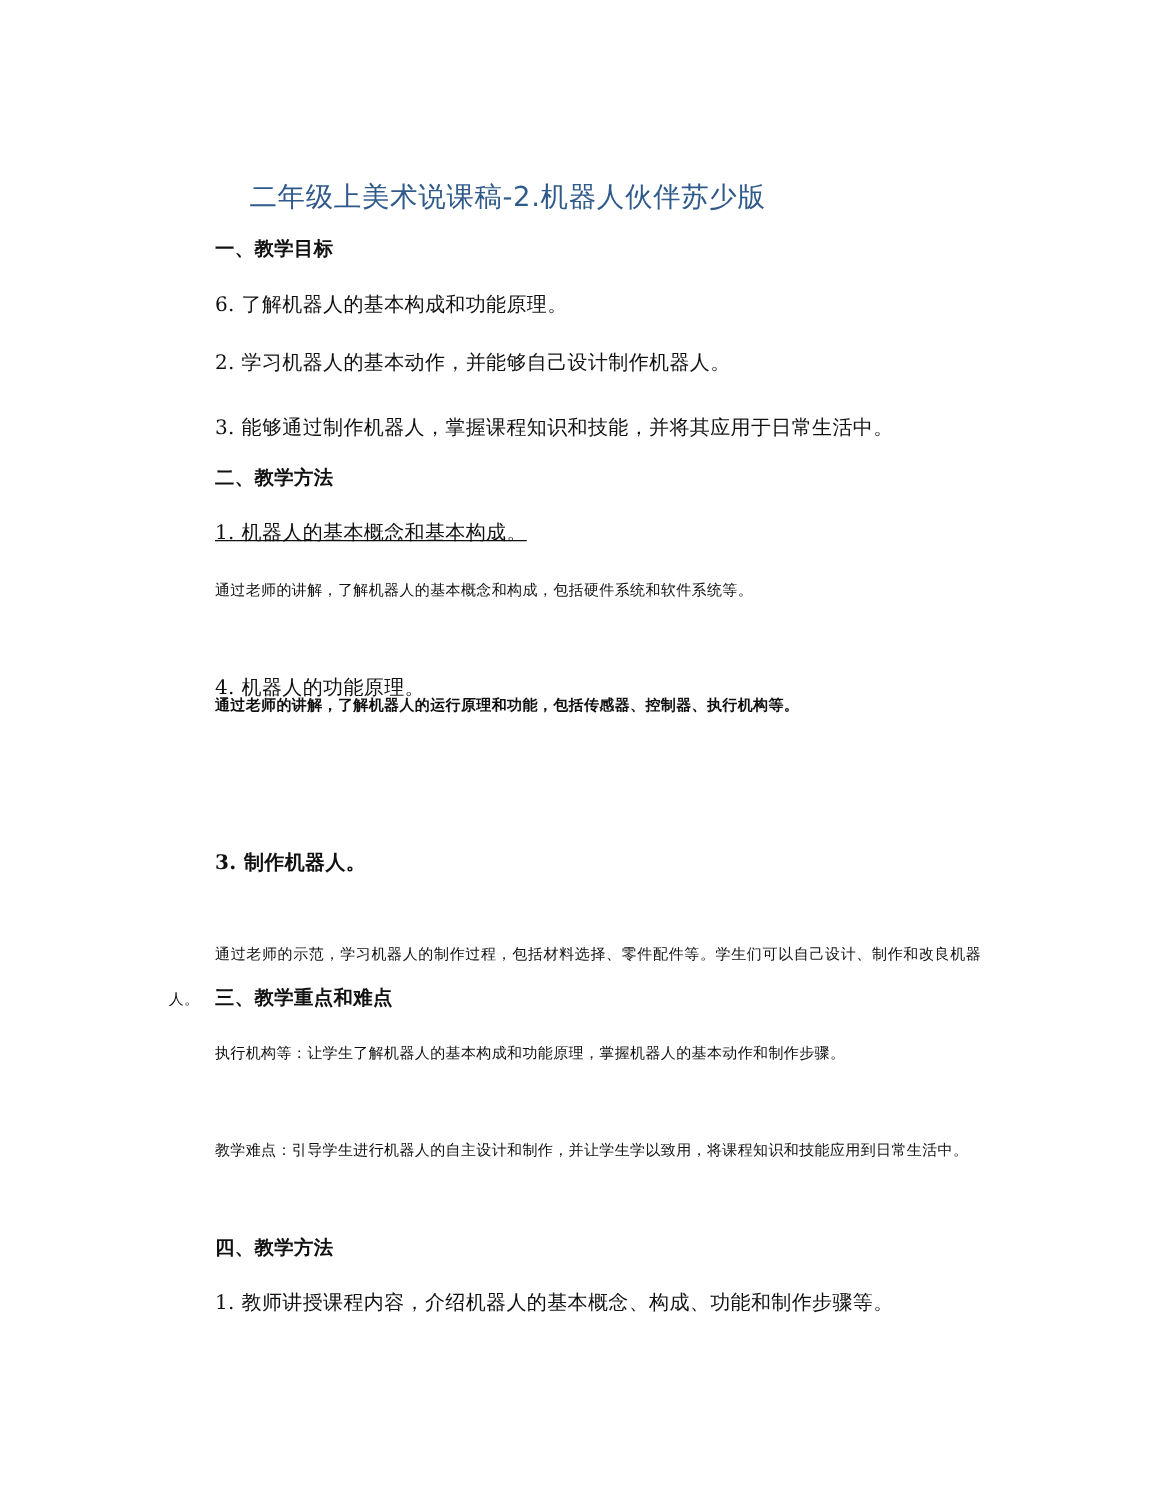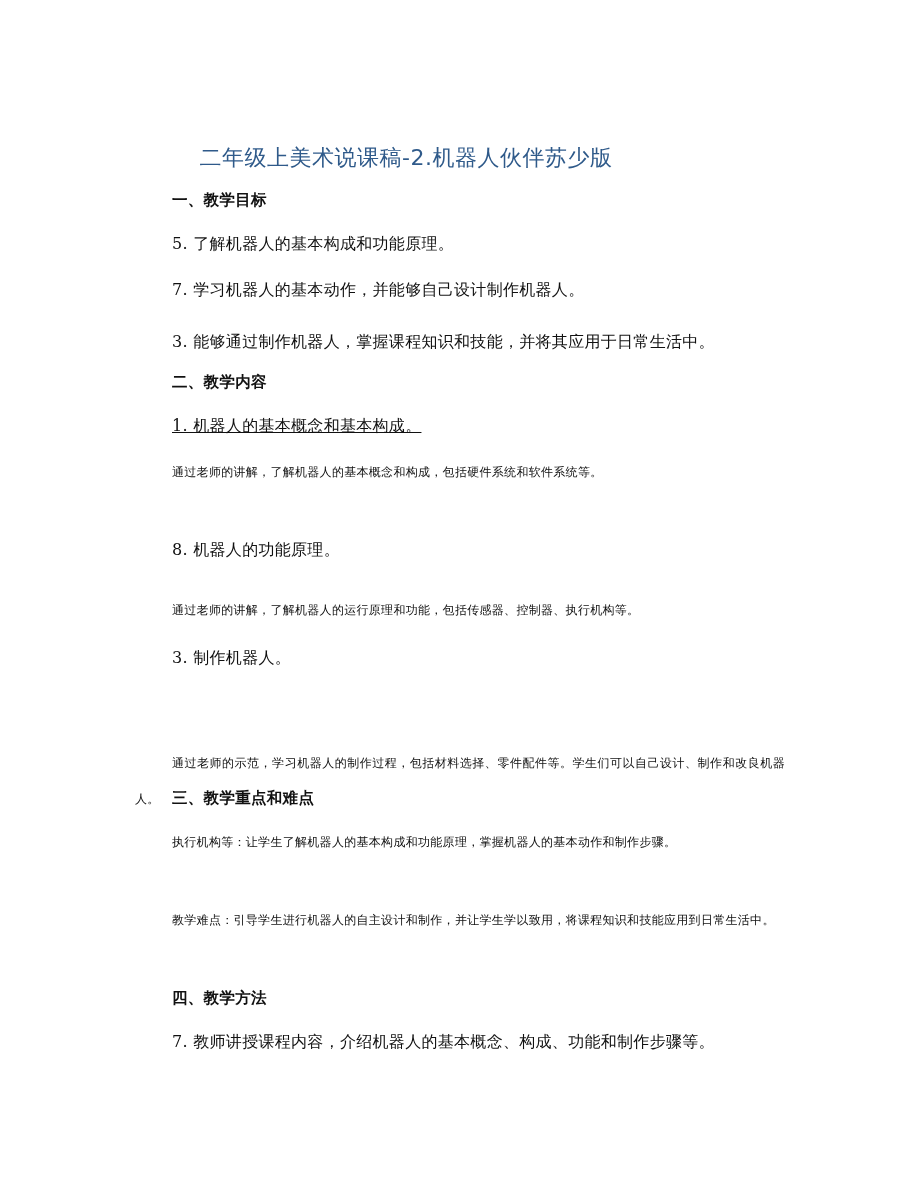--- a/index.html
+++ b/index.html
@@ -11,30 +11,30 @@
   .p { position: absolute; left: 172px; font-size: 16px; line-height: 20px; white-space: nowrap; letter-spacing: 0.3px; }
   .wrap { position: absolute; left: 135px; width: 650px; font-size: 12px; line-height: 36px; letter-spacing: 0.3px; text-indent: 37px; text-align: justify; }
   .h { font-weight: bold; font-family: "DejaVu Sans", "Liberation Sans", sans-serif; font-size: 15.5px; }
 </style>
 </head>
 <body>
 
 <div class="title">二年级上美术说课稿-2.机器人伙伴苏少版</div>
 
 <div class="p h" style="top:190px;font-family:Liberation Serif, serif;">一、教学目标</div>
-<div class="p" style="top:234px;">5. 了解机器人的基本构成和功能原理。</div>
-<div class="p" style="top:280px;">7. 学习机器人的基本动作，并能够自己设计制作机器人。</div>
+<div class="p" style="top:234px;">6. 了解机器人的基本构成和功能原理。</div>
+<div class="p" style="top:280px;">2. 学习机器人的基本动作，并能够自己设计制作机器人。</div>
 <div class="p" style="top:332px;">3. 能够通过制作机器人，掌握课程知识和技能，并将其应用于日常生活中。</div>
 
-<div class="p h" style="top:372px;">二、教学内容</div>
+<div class="p h" style="top:372px;">二、教学方法</div>
 <div class="p" style="top:416px;text-decoration:underline;">1. 机器人的基本概念和基本构成。</div>
 <div class="wrap" style="top:454px;">通过老师的讲解，了解机器人的基本概念和构成，包括硬件系统和软件系统等。</div>
-<div class="p" style="top:540px;">8. 机器人的功能原理。</div>
-<div class="wrap" style="top:592px;">通过老师的讲解，了解机器人的运行原理和功能，包括传感器、控制器、执行机构等。</div>
-<div class="p" style="top:648px;">3. 制作机器人。</div>
+<div class="p" style="top:540px;">4. 机器人的功能原理。</div>
+<div class="wrap" style="top:546px;font-weight:bold;">通过老师的讲解，了解机器人的运行原理和功能，包括传感器、控制器、执行机构等。</div>
+<div class="p" style="top:680px;font-weight:bold;">3. 制作机器人。</div>
 <div class="wrap" style="top:702px;margin-top:43px;">通过老师的示范，学习机器人的制作过程，包括材料选择、零件配件等。学生们可以自己设计、制作和改良机器人。</div>
 
 <div class="p h" style="top:788px;">三、教学重点和难点</div>
 <div class="wrap" style="top:824px;">执行机构等：让学生了解机器人的基本构成和功能原理，掌握机器人的基本动作和制作步骤。</div>
 <div class="wrap" style="top:902px;">教学难点：引导学生进行机器人的自主设计和制作，并让学生学以致用，将课程知识和技能应用到日常生活中。</div>
 
 <div class="p h" style="top:988px;">四、教学方法</div>
-<div class="p" style="top:1032px;">7. 教师讲授课程内容，介绍机器人的基本概念、构成、功能和制作步骤等。</div>
+<div class="p" style="top:1032px;">1. 教师讲授课程内容，介绍机器人的基本概念、构成、功能和制作步骤等。</div>
 
 </body></html>

